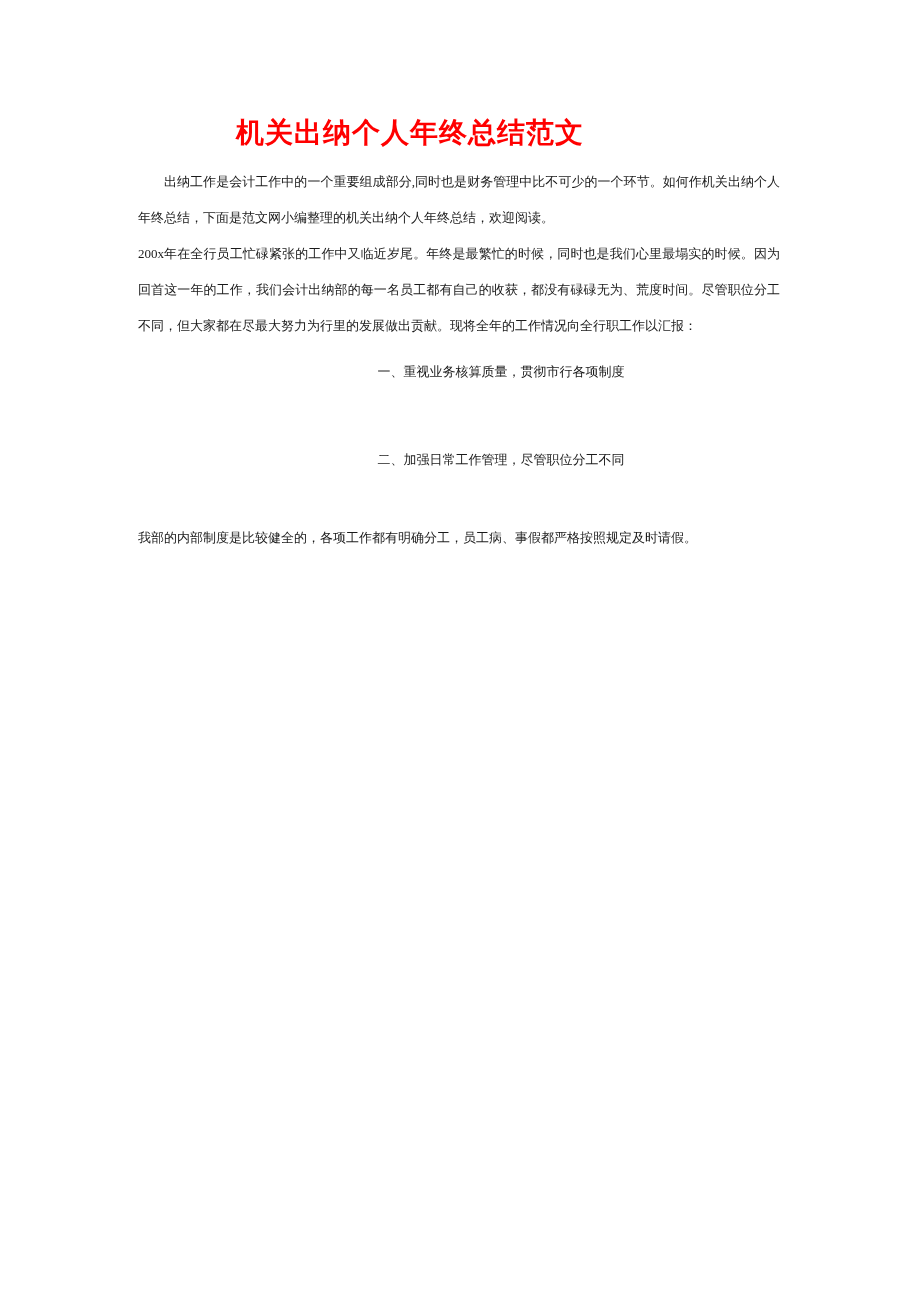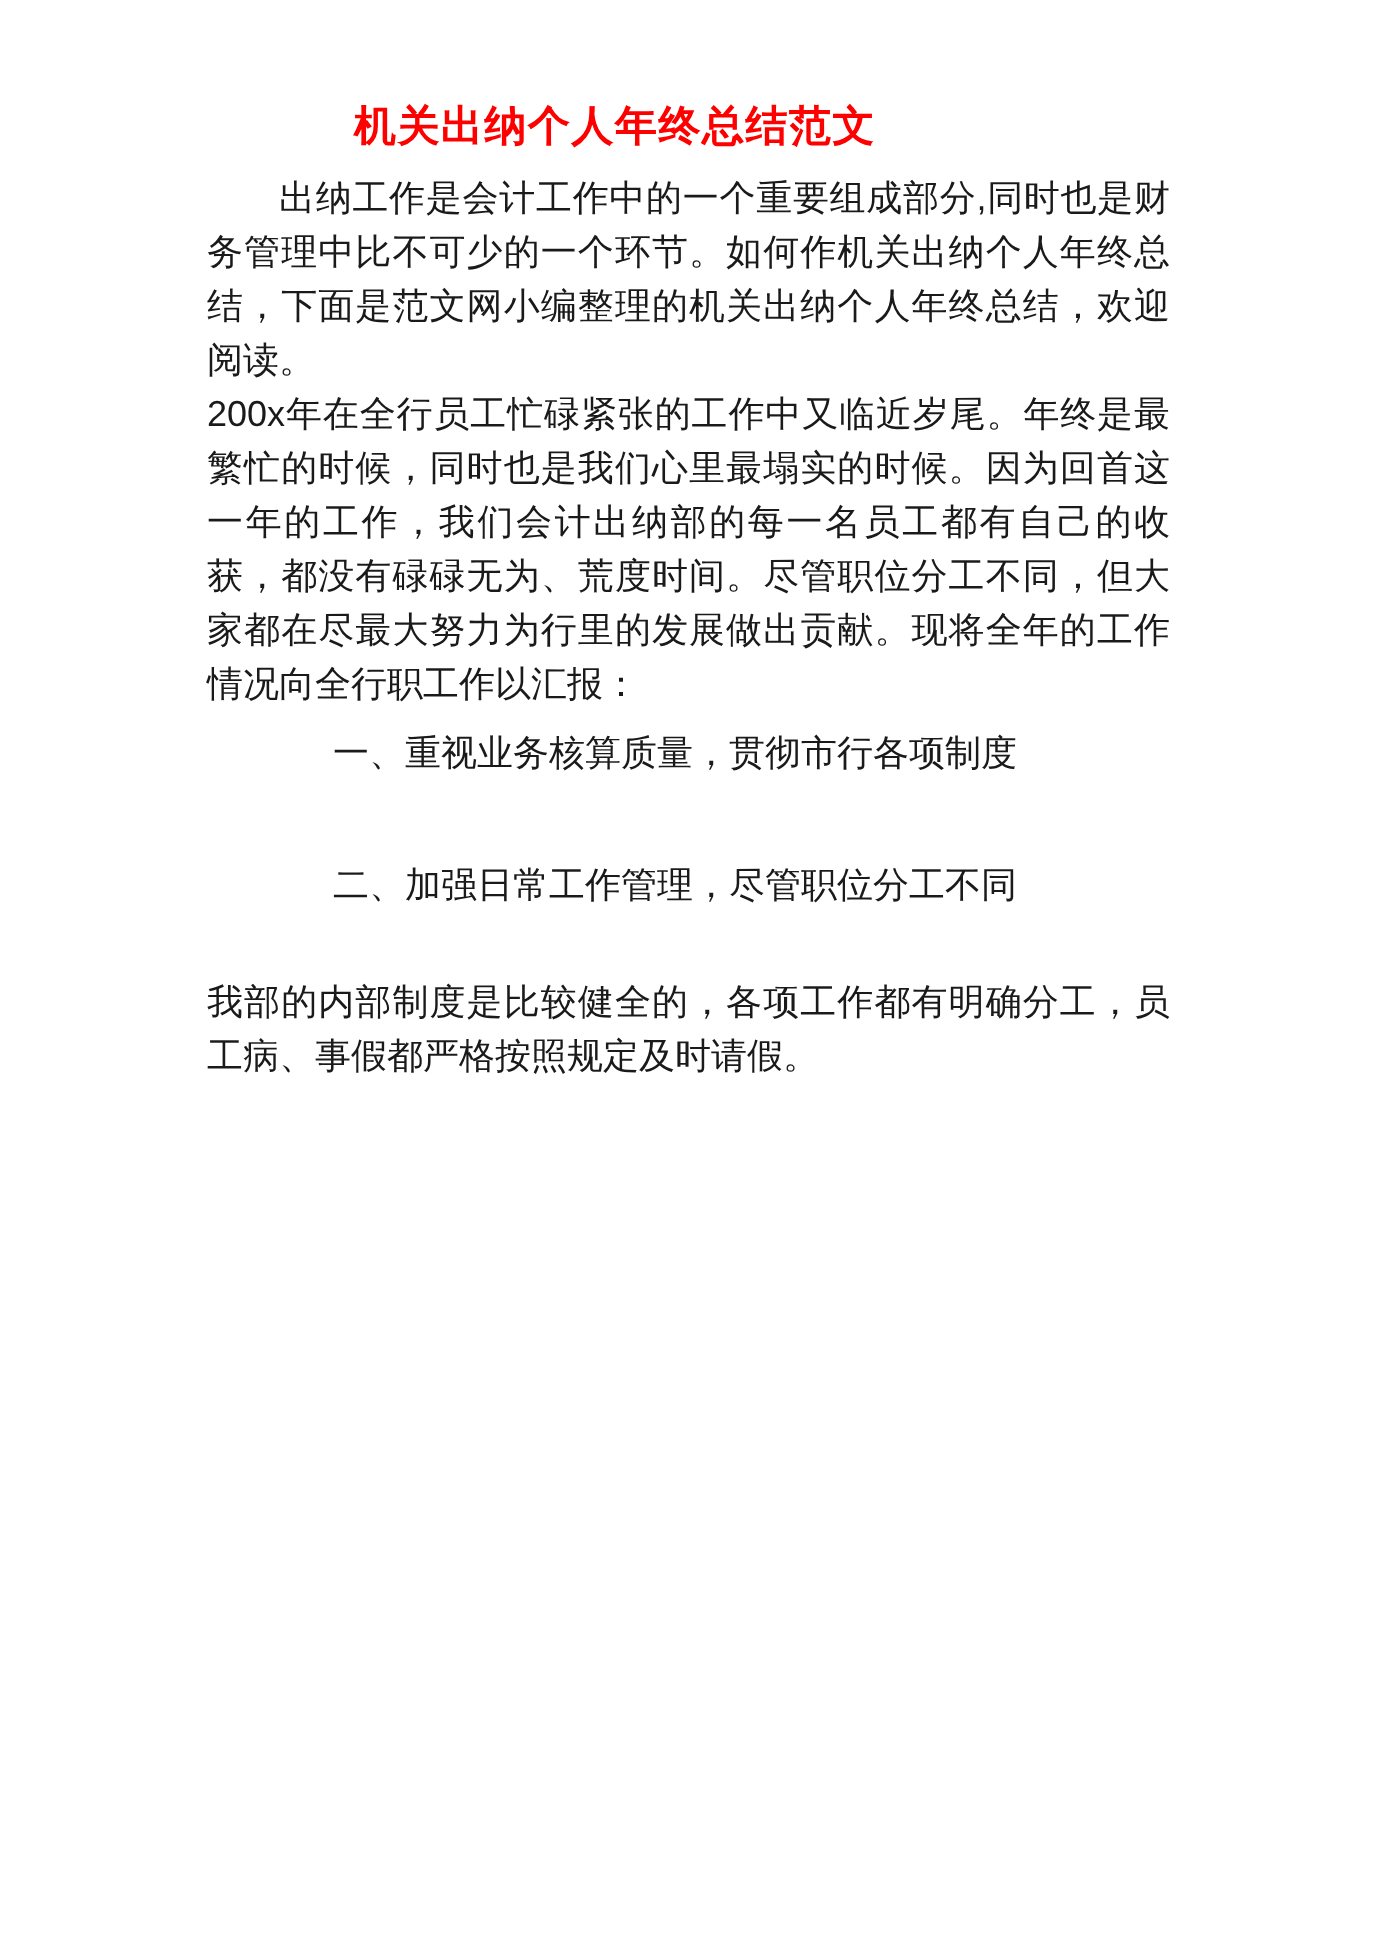--- a/index.html
+++ b/index.html
@@ -7,52 +7,52 @@
     padding: 0;
     background: #ffffff;
   }
   .page {
     position: relative;
     width: 820px;
     height: 1302px;
     background: #ffffff;
     overflow: hidden;
     box-sizing: border-box;
-    padding-top: 63px;
+    padding-top: 112px;
   }
   .doc-title {
     margin: 0;
     height: 42px;
     line-height: 42px;
     text-align: center;
     font-family: "Liberation Sans", "DejaVu Sans", sans-serif;
     font-weight: bold;
     font-size: 28px;
     color: #ff0000;
     letter-spacing: 1px;
   }
   .doc-body {
     margin: 10px 140px 0 138px;
     width: 642px;
-    font-family: Liberation Sans, sans-serif;
-    font-size: 24px;
+    font-family: Liberation Serif, serif;
+    font-size: 13px;
     line-height: 36px;
     color: #1a1a1a;
     text-align: justify;
   }
   .para {
     margin: 0;
   }
   .para.indent {
     text-indent: 2em;
   }
   .heading {
     margin: 10px 0 0 0;
     padding-left: 84px;
-    text-align: left;
+    text-align: center;
   }
   .spacer {
     height: 42px;
   }
 </style>
 </head>
 <body>
 
 <div class="page" style="background: rgb(255, 255, 255);">
   <div class="doc-title" style="color: rgb(255, 0, 0);">机关出纳个人年终总结范文</div>

